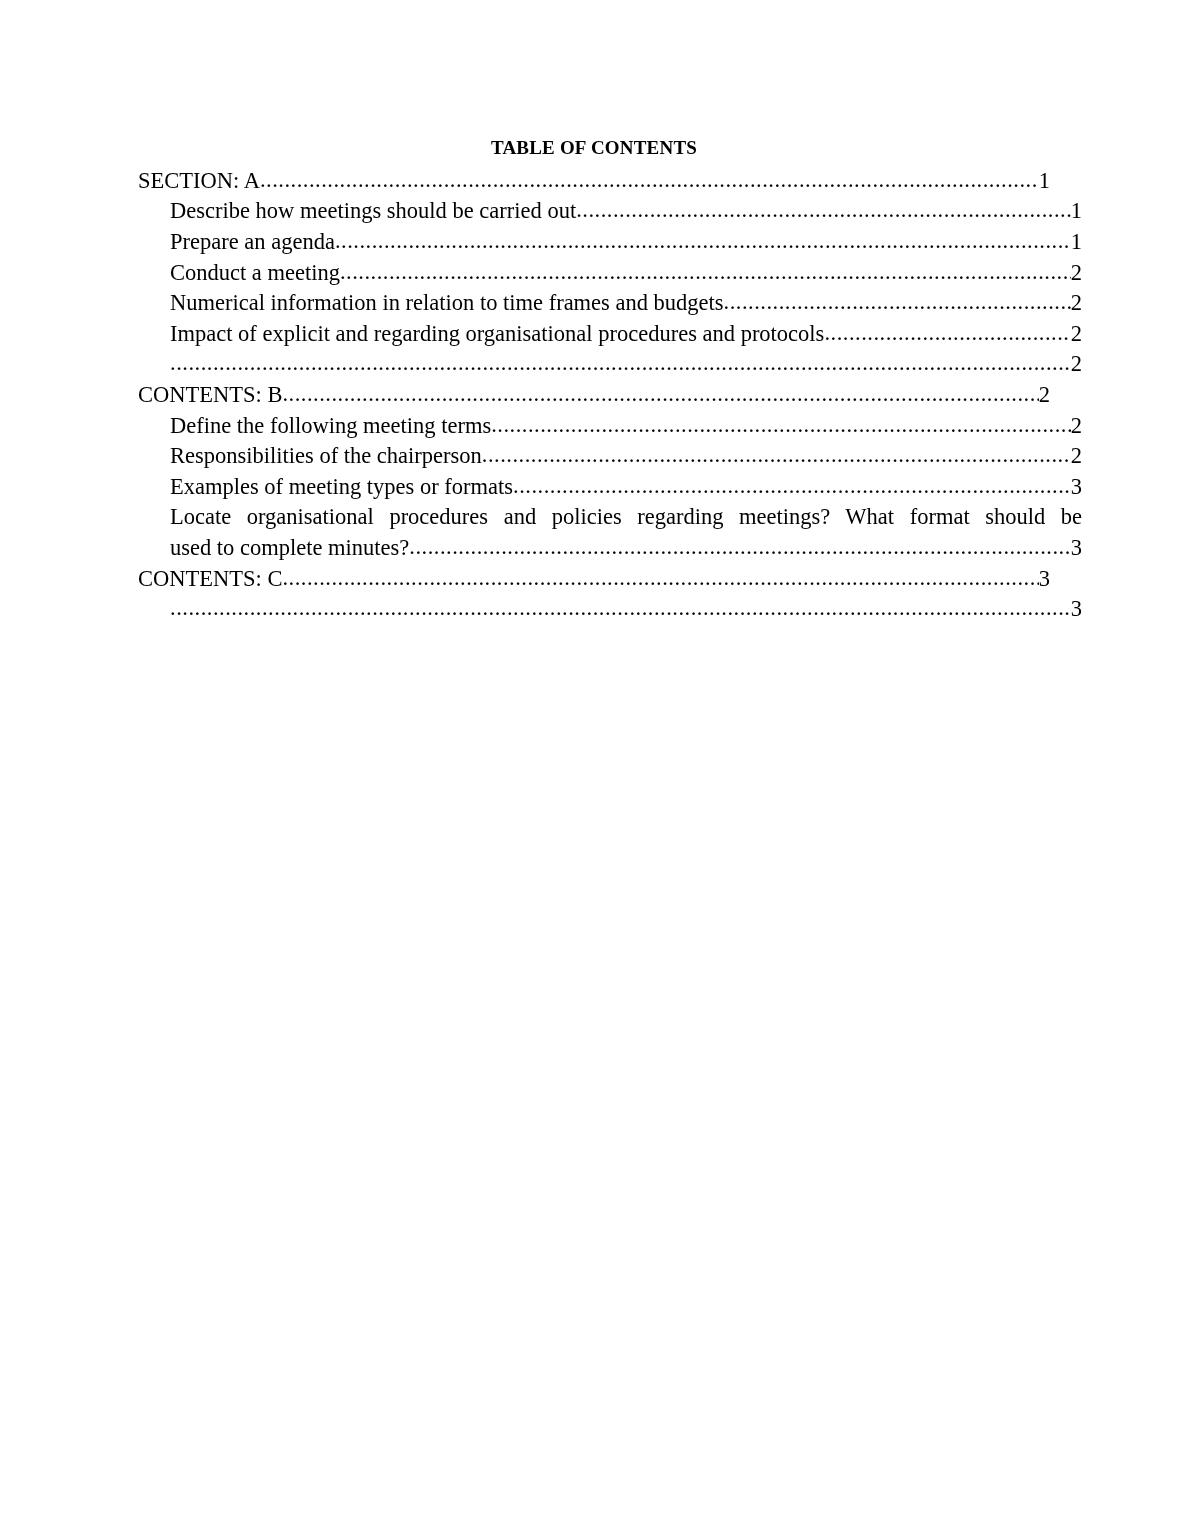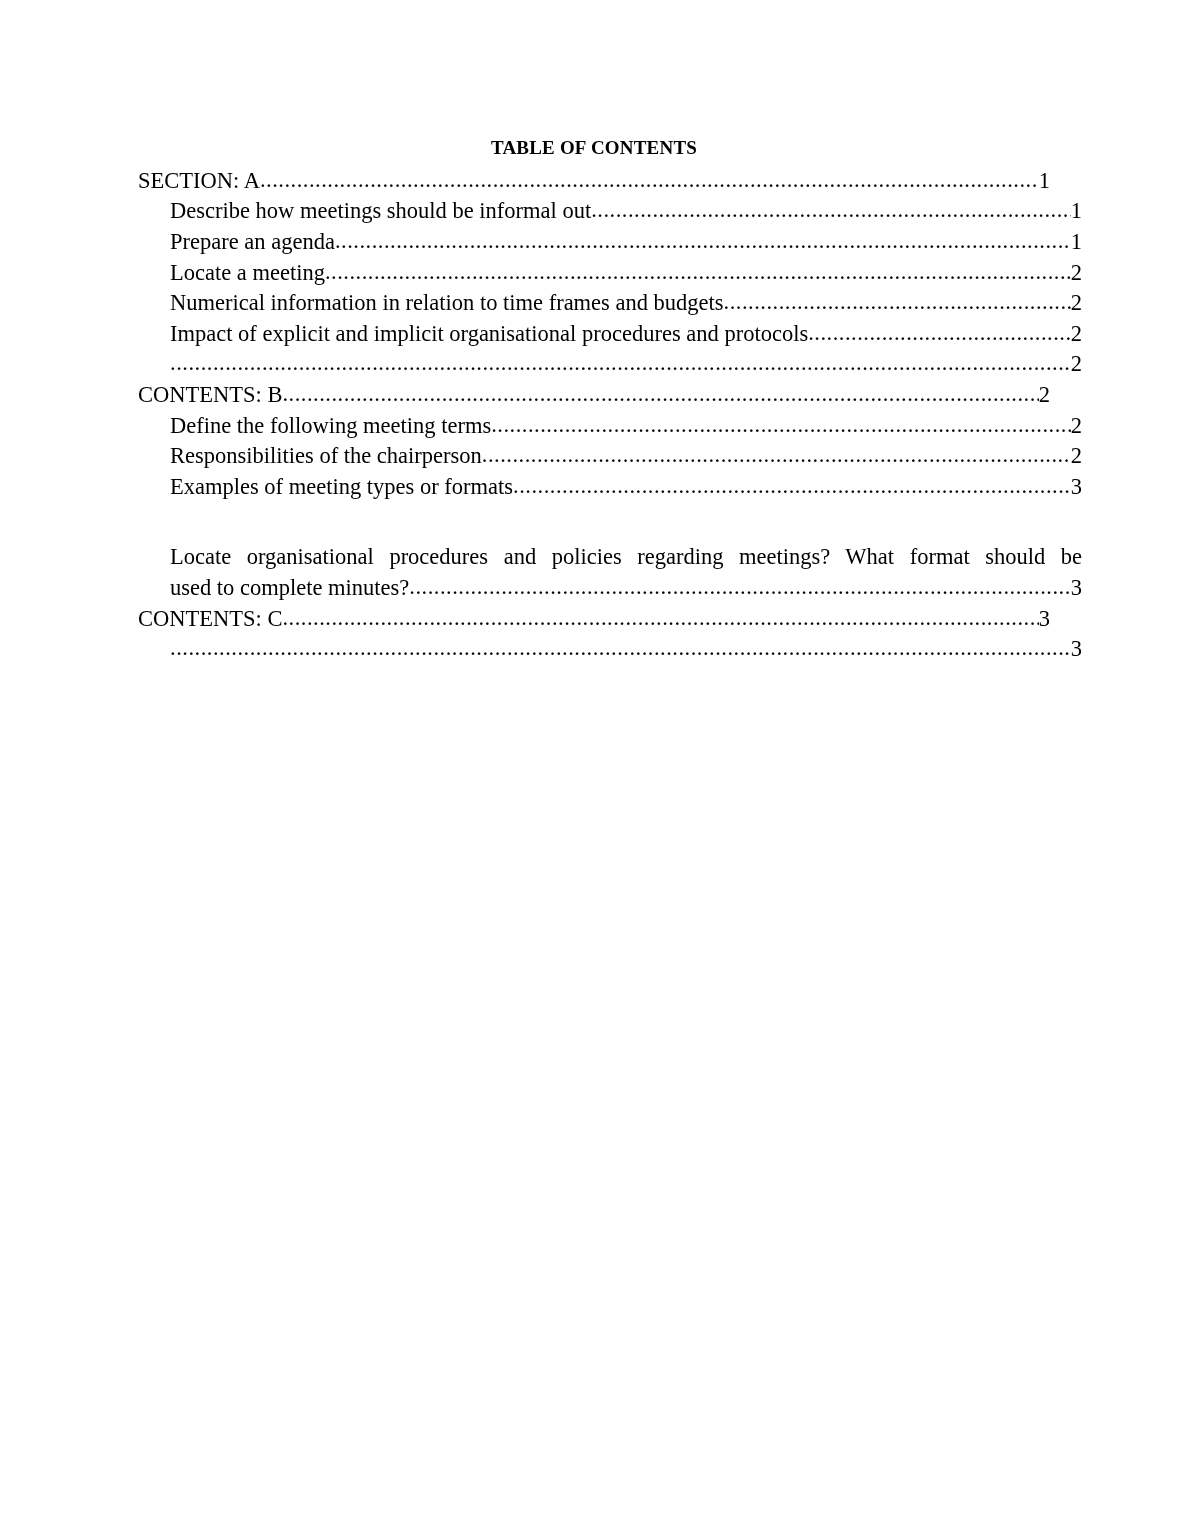--- a/index.html
+++ b/index.html
@@ -64,21 +64,20 @@
     transform: translateY(-1px);
   }
   .toc-page {
     flex: 0 0 auto;
     white-space: nowrap;
   }
   
   .toc-entry.wrapped {
     display: block;
     padding-left: 32px;
-    margin-top: 40px;
   }
   .toc-entry.wrapped .wrap-line-1 {
     display: block;
     text-align: justify;
     text-align-last: justify;
     white-space: normal;
   }
   .toc-entry.wrapped .wrap-line-2 {
     display: flex;
     align-items: baseline;
@@ -95,45 +94,45 @@
 
     <div class="toc-list">
 
       <div class="toc-entry level-1">
         <span class="toc-text">SECTION: A</span>
         <span class="toc-dots">................................................................................................................................................................................................................</span>
         <span class="toc-page">1</span>
       </div>
 
       <div class="toc-entry level-2">
-        <span class="toc-text">Describe how meetings should be informal out</span>
+        <span class="toc-text">Describe how meetings should be carried out</span>
         <span class="toc-dots">................................................................................................................................................................................................................</span>
         <span class="toc-page">1</span>
       </div>
 
       <div class="toc-entry level-2">
         <span class="toc-text">Prepare an agenda</span>
         <span class="toc-dots">................................................................................................................................................................................................................</span>
         <span class="toc-page">1</span>
       </div>
 
       <div class="toc-entry level-2">
-        <span class="toc-text">Locate a meeting</span>
+        <span class="toc-text">Conduct a meeting</span>
         <span class="toc-dots">................................................................................................................................................................................................................</span>
         <span class="toc-page">2</span>
       </div>
 
       <div class="toc-entry level-2">
         <span class="toc-text">Numerical information in relation to time frames and budgets </span>
         <span class="toc-dots">................................................................................................................................................................................................................</span>
         <span class="toc-page">2</span>
       </div>
 
       <div class="toc-entry level-2">
-        <span class="toc-text">Impact of explicit and implicit organisational procedures and protocols</span>
+        <span class="toc-text">Impact of explicit and regarding organisational procedures and protocols</span>
         <span class="toc-dots">................................................................................................................................................................................................................</span>
         <span class="toc-page">2</span>
       </div>
 
       <div class="toc-entry level-2">
         <span class="toc-dots">................................................................................................................................................................................................................</span>
         <span class="toc-page">2</span>
       </div>
 
       <div class="toc-entry level-1">

